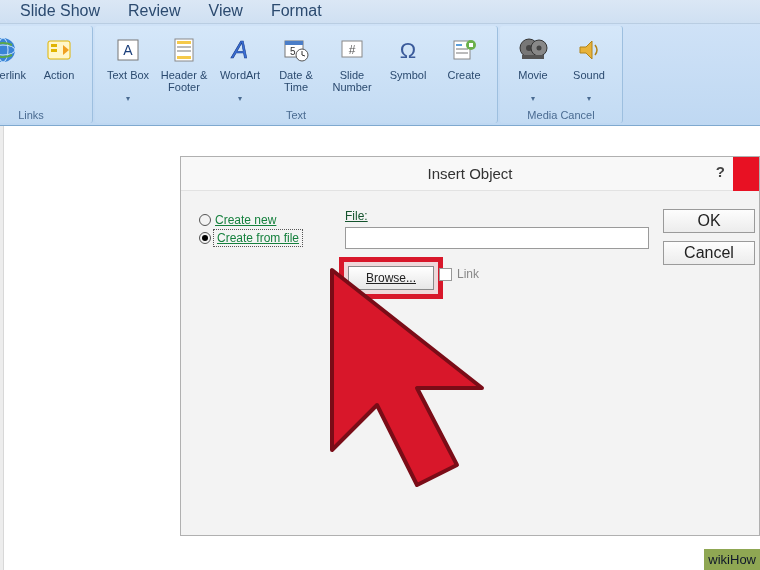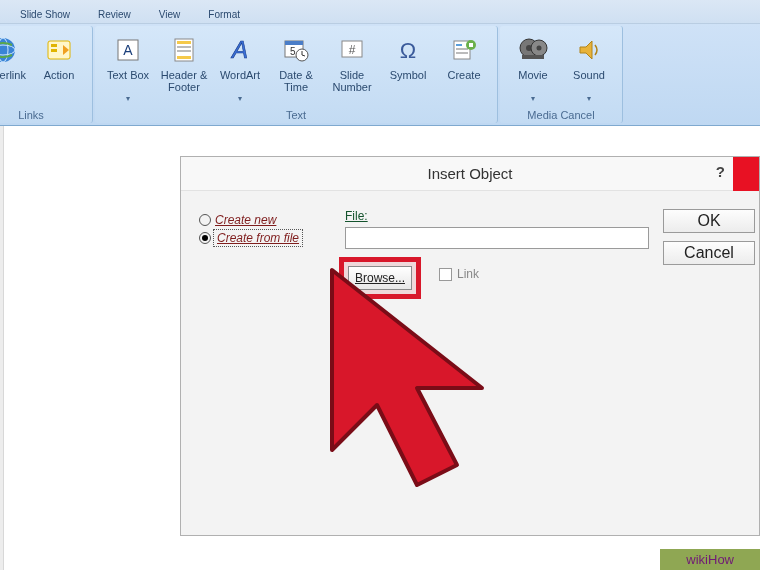--- a/index.html
+++ b/index.html
@@ -4,21 +4,21 @@
 <style>
   * { box-sizing: border-box; margin: 0; padding: 0; font-family: "Segoe UI", Tahoma, sans-serif; }
   body { width: 760px; height: 570px; background: #fff; overflow: hidden; position: relative; }
 
   
   .tabs-row {
     height: 24px;
     background: linear-gradient(#dbe7f5, #cfe0f2);
     border-bottom: 1px solid #b9cde2;
     display: flex; align-items: flex-end; padding-left: 6px;
-    font-size: 10px; color: #2b4a6f;
+    font-size: 16px; color: #2b4a6f;
   }
   .tabs-row span { padding: 4px 14px 3px; cursor: default; }
 
   
   .ribbon {
     height: 102px;
     background: linear-gradient(#cfe2f7, #bfd8f2);
     border-bottom: 1px solid #7fa9cf;
     display: flex; align-items: stretch;
     padding-left: 0;
@@ -53,55 +53,55 @@
     border: 1px solid #b0b0b0; background: #f3f3f3;
     display: flex; flex-direction: column;
   }
   .dlg-title {
     height: 34px; display:flex; align-items:center; justify-content:center;
     font-size: 15px; color:#333; position: relative; background:#f8f8f8; border-bottom:1px solid #e2e2e2;
   }
   .dlg-help { position:absolute; right:34px; top:6px; font-size:15px; font-weight:bold; color:#444;}
   .dlg-close { position:absolute; right:0; top:0; width:26px; height:34px; background:#e81123;}
   .dlg-body { flex:1; padding: 22px 16px 10px 18px; position:relative; }
-  .radios { position:absolute; left:18px; top:22px; font-size:12px; color:#7f1d1d;font-style:italic;}
+  .radios { position:absolute; left:18px; top:22px; font-size:12px; color:#15803d;}
   .radio-row { display:flex; align-items:center; gap:4px; margin-bottom:4px;}
   .radio { width:12px; height:12px; border:1px solid #555; border-radius:50%; display:inline-flex; align-items:center; justify-content:center;}
   .radio.sel::after{content:""; width:6px; height:6px; background:#000; border-radius:50%;}
   .underline { text-decoration: underline; }
   .dotted-focus { outline: 1px dotted #555; outline-offset: 1px; padding: 0 2px; }
 
   .file-area { position:absolute; left:164px; top:18px; right:110px;}
   .file-label { font-size:12px; color:#14532d; margin-bottom:4px;}
   .file-input { width:100%; height:22px; border:1px solid #9a9a9a; background:#fff; padding: 2px 4px; font-size:12px;}
   .browse-wrap {
     position:absolute; left:158px; top:66px;
     border: 5px solid #d8172a; padding: 4px; background: rgba(216,23,42,.12);
   }
   .browse-btn {
-    width: 64px; height:24px; background: linear-gradient(#fff,#e7e7e7);
+    width: 86px; height:24px; background: linear-gradient(#fff,#e7e7e7);
     border:1px solid #8a8a8a; font-size:12px; color:#222;
     display:flex; align-items:center; justify-content:center;
   }
   .link-check { position:absolute; left:258px; top:76px; display:flex; align-items:center; gap:5px; font-size:12px; color:#888;}
   .chk { width:13px; height:13px; border:1px solid #999; background:#fff;}
 
   .dlg-buttons { position:absolute; right:0; top:18px; width:96px; display:flex; flex-direction:column; gap:8px; padding-right:4px;}
   .dlg-buttons button {
     height:24px; border:1px solid #9a9a9a; background:linear-gradient(#fdfdfd,#ececec);
     font-size:16px; color:#222;
   }
 
   
   .big-cursor { position:absolute; left:322px; top:260px; pointer-events:none; }
 
   
   .wm {
-    position:absolute; right:0; bottom:0; background:#8fa753; color:#701a75;
-    font-size:13px; padding: 3px 26px; font-weight:500;
+    position:absolute; right:0; bottom:0; background:#8fa753; color:#0f172a;
+    font-size:13px; padding: 3px 4px; font-weight:500;
   }
 
   
   .left-sliver { position:absolute; left:0; top:126px; bottom:0; width:4px; background:#ededed; border-right:1px solid #d8d8d8;}
 </style>
 </head>
 <body>
 
 <div class="tabs-row">
   <span>Slide Show</span>

